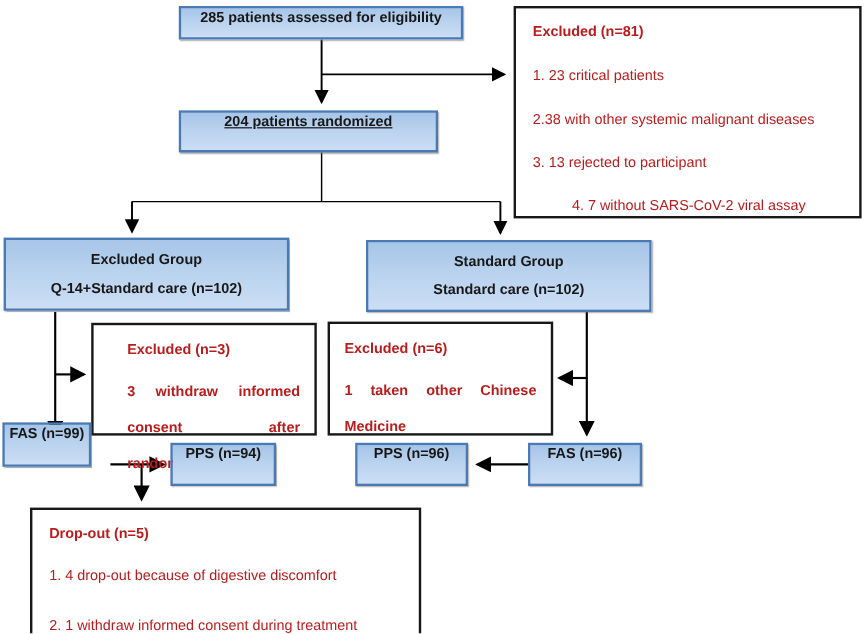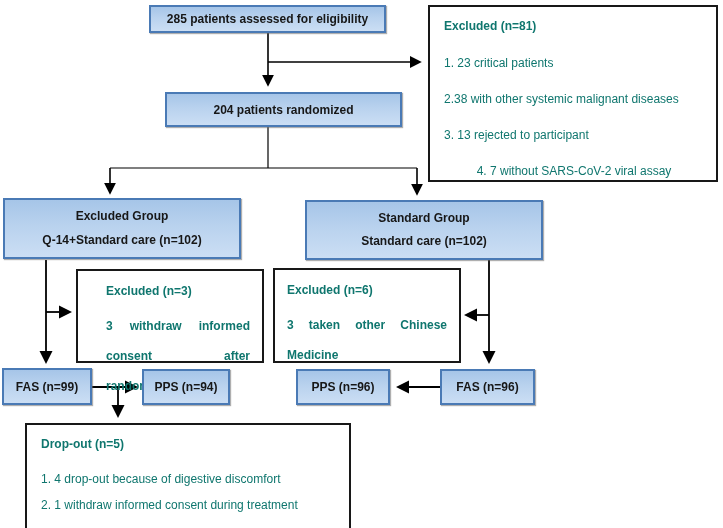--- a/index.html
+++ b/index.html
@@ -21,38 +21,37 @@
     width: 723px; height: 528px;
     pointer-events: none;
   }
   .bluebox {
     position: absolute;
     box-sizing: border-box;
     border: 2px solid #4a7ab5;
     background: linear-gradient(180deg, #a6c5e8 0%, #b9d2ee 45%, #cbdef4 100%);
     box-shadow: 1px 1px 1px rgba(110,110,110,0.55);
     display: flex;
-    align-items: center;
     justify-content: center;
     text-align: center;
     font-weight: bold;
     color: #171717;
     font-size: 12px;
   }
   .bluebox.twoline {
     flex-direction: column;
     justify-content: space-between;
     padding: 9px 4px 10px 4px;
   }
   .whitebox {
     position: absolute;
     box-sizing: border-box;
     border: 2px solid #181818;
     background: #ffffff;
-    color: #0f766e;
+    color: #b91c1c;
     font-size: 12px;
     padding: 12px 12px 8px 14px;
   }
   .whitebox .wb-title {
     font-weight: bold;
     font-size: 12px;
   }
   .wb-item { font-weight: normal; }
   .just {
     text-align: justify;
@@ -98,59 +97,59 @@
   </div>
 
   <div class="whitebox" style="left:428px; top:5px; width:290px; height:177px;">
     <div class="wb-title">Excluded (n=81)</div>
     <div class="wb-item" style="margin-top:23px;">1. 23 critical patients</div>
     <div class="wb-item" style="margin-top:22px;">2.38 with other systemic malignant diseases</div>
     <div class="wb-item" style="margin-top:22px;">3. 13 rejected to participant</div>
     <div class="wb-item" style="margin-top:22px;text-align:center;">4. 7 without SARS-CoV-2 viral assay</div>
   </div>
 
-  <div class="bluebox" style="left:165px; top:92px; width:237px; height:35px;">
+  <div class="bluebox" style="left:149px; top:92px; width:216px; height:35px;text-decoration:underline;">
     <span class="lbl">204 patients randomized</span>
   </div>
 
   <div class="bluebox twoline" style="left:3px; top:198px; width:238px; height:61px;">
     <span class="lbl">Excluded Group</span>
     <span class="lbl">Q-14+Standard care (n=102)</span>
   </div>
 
   <div class="bluebox twoline" style="left:305px; top:200px; width:238px; height:60px;">
     <span class="lbl">Standard Group</span>
     <span class="lbl">Standard care (n=102)</span>
   </div>
 
   <div class="whitebox" style="left:76px; top:269px; width:188px; height:94px; padding:13px 12px 6px 28px;">
     <div class="wb-title">Excluded (n=3)</div>
     <div class="just" style="margin-top:13px;">3 withdraw informed consent after randomization</div>
   </div>
 
   <div class="whitebox" style="left:273px; top:268px; width:188px; height:95px; padding:13px 12px 6px 12px;">
     <div class="wb-title">Excluded (n=6)</div>
-    <div class="just" style="margin-top:13px;">3 taken other Chinese Medicine</div>
+    <div class="just" style="margin-top:13px;">1 taken other Chinese Medicine</div>
   </div>
 
-  <div class="bluebox" style="left:2px; top:368px; width:90px; height:37px;">
+  <div class="bluebox" style="left:2px; top:352px; width:74px; height:37px;">
     <span class="lbl">FAS (n=99)</span>
   </div>
 
   <div class="bluebox" style="left:142px; top:369px; width:88px; height:36px;">
     <span class="lbl">PPS (n=94)</span>
   </div>
 
   <div class="bluebox" style="left:296px; top:369px; width:94px; height:36px;">
     <span class="lbl">PPS (n=96)</span>
   </div>
 
   <div class="bluebox" style="left:440px; top:369px; width:95px; height:36px;">
     <span class="lbl">FAS (n=96)</span>
   </div>
 
   <div class="whitebox" style="left:25px; top:423px; width:326px; height:131px; padding:12px 0 6px 14px;">
     <div class="wb-title">Drop-out (n=5)</div>
     <div class="wb-item" style="margin-top:21px;">1. 4 drop-out because of digestive discomfort</div>
-    <div class="wb-item" style="margin-top:12px;">2. 1 withdraw informed consent during treatment</div>
+    <div class="wb-item" style="margin-top:28px;">2. 1 withdraw informed consent during treatment</div>
   </div>
 
 </div>
 
 </body></html>

